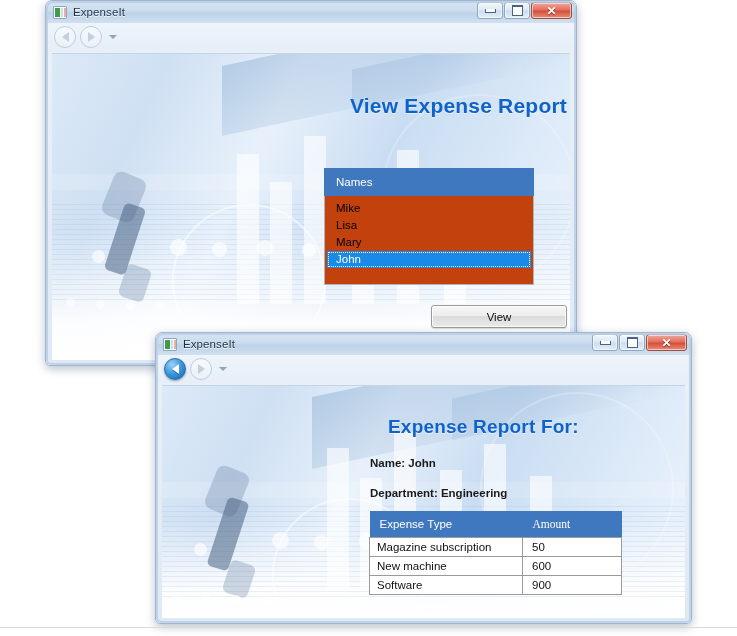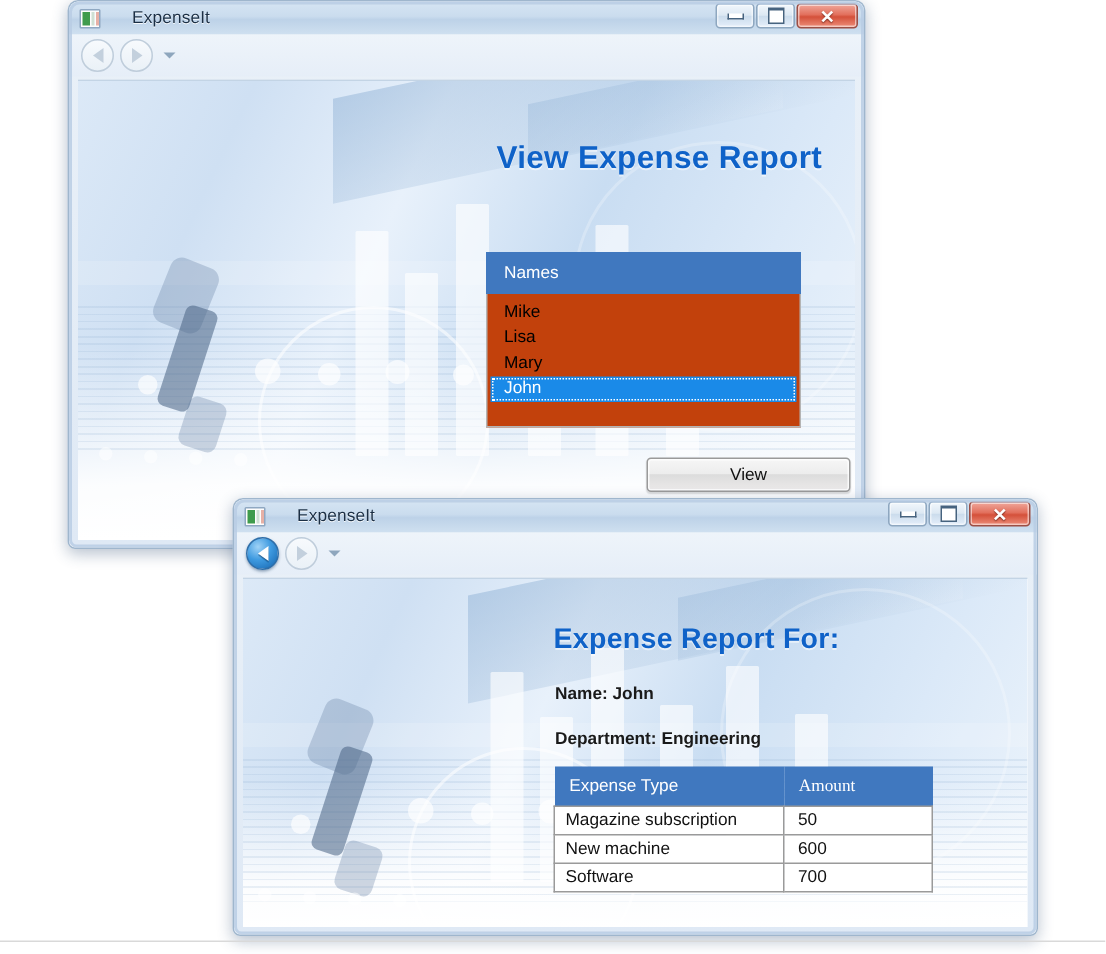--- a/index.html
+++ b/index.html
@@ -23,21 +23,21 @@
   .titlebar{position:relative;height:22px;border-radius:6px 6px 0 0;
             background:linear-gradient(180deg,#d6e5f3 0%,#cadcee 45%,#bdd2e8 55%,#cfe0f0 100%);
             display:flex;align-items:center;padding-left:7px;}
   .app-icon{width:14px;height:13px;position:relative;flex:0 0 auto;
             border:1px solid #8fa8c2;background:#fdfdfd;border-radius:1px;
             box-sizing:border-box;}
   .app-icon i{position:absolute;display:block;}
   .app-icon i.a{left:1px;top:1px;width:5px;height:9px;background:#3f9b4c;}
   .app-icon i.b{left:7px;top:1px;width:2px;height:9px;background:#cfe0d4;}
   .app-icon i.c{left:10px;top:1px;width:2px;height:9px;background:#e7b0a5;}
-  .win-title{font-size:11.5px;color:#1b2f45;margin-left:21px;letter-spacing:.1px;
+  .win-title{font-size:11.5px;color:#1b2f45;margin-left:6px;letter-spacing:.1px;
              text-shadow:0 1px 0 rgba(255,255,255,.85);white-space:nowrap;}
 
   .caption-btns{position:absolute;right:4px;top:1px;display:flex;gap:1px;}
   .cap{width:26px;height:17px;border:1px solid #8ea7c0;border-radius:3px;
        background:linear-gradient(180deg,#f2f7fc 0%,#dce8f3 48%,#cbdcec 52%,#e4eefa 100%);
        display:flex;align-items:center;justify-content:center;box-sizing:border-box;
        box-shadow:0 0 0 1px rgba(255,255,255,.55) inset;}
   .cap.close{width:41px;border-color:#9c4f45;
        background:linear-gradient(180deg,#f0a79b 0%,#e2705d 45%,#d4503a 55%,#ec8d79 100%);}
   .cap .glyph-min{width:9px;height:3px;border:1px solid #46637f;border-top:0;background:#fff;}
@@ -81,21 +81,21 @@
   .art-dot{position:absolute;border-radius:50%;background:rgba(255,255,255,.66);}
   .art-ring{position:absolute;border-radius:50%;border:2px solid rgba(255,255,255,.55);}
   .art-roof{position:absolute;background:linear-gradient(160deg,rgba(150,182,216,.55),rgba(255,255,255,.1));
             transform:skewY(-12deg);}
   .art-pen{position:absolute;background:rgba(72,98,132,.55);border-radius:5px;}
   .art-lines{position:absolute;left:0;right:0;
              background-image:repeating-linear-gradient(180deg,rgba(140,172,206,.22) 0px,rgba(140,172,206,.22) 1px,transparent 1px,transparent 5px);}
 
   
   .page-title{position:absolute;font-weight:bold;color:#0f62c8;letter-spacing:.2px;
-              text-shadow:0 1px 0 rgba(255,255,255,.55);}
+              text-shadow:0 1px 0 rgba(255,255,255,.55);margin-left:19px;}
   .field-line{position:absolute;font-weight:bold;color:#1a1a1a;font-size:11.5px;}
 
   
   .listbox{position:absolute;box-sizing:border-box;}
   .lb-header{background:#4078bf;color:#ffffff;font-size:11.5px;
              padding:8px 0 8px 12px;box-sizing:border-box;}
   .lb-body{background:#c2410c;border:1px solid #b4b4b4;border-top:0;box-sizing:border-box;
            padding:4px 0 4px 0;}
   .lb-item{font-size:11.5px;color:#000;padding:1px 0 1px 11px;line-height:15px;
            box-sizing:border-box;}
@@ -281,21 +281,21 @@
           <tr>
             <td>Magazine subscription</td>
             <td class="col-amt">50</td>
           </tr>
           <tr>
             <td>New machine</td>
             <td class="col-amt">600</td>
           </tr>
           <tr>
             <td>Software</td>
-            <td class="col-amt">700</td>
+            <td class="col-amt">900</td>
           </tr>
         </tbody>
       </table>
     </div>
 
     <div class="win-frame"></div>
   </div>
 
   <div id="bottom-rule"></div>
 </div>

